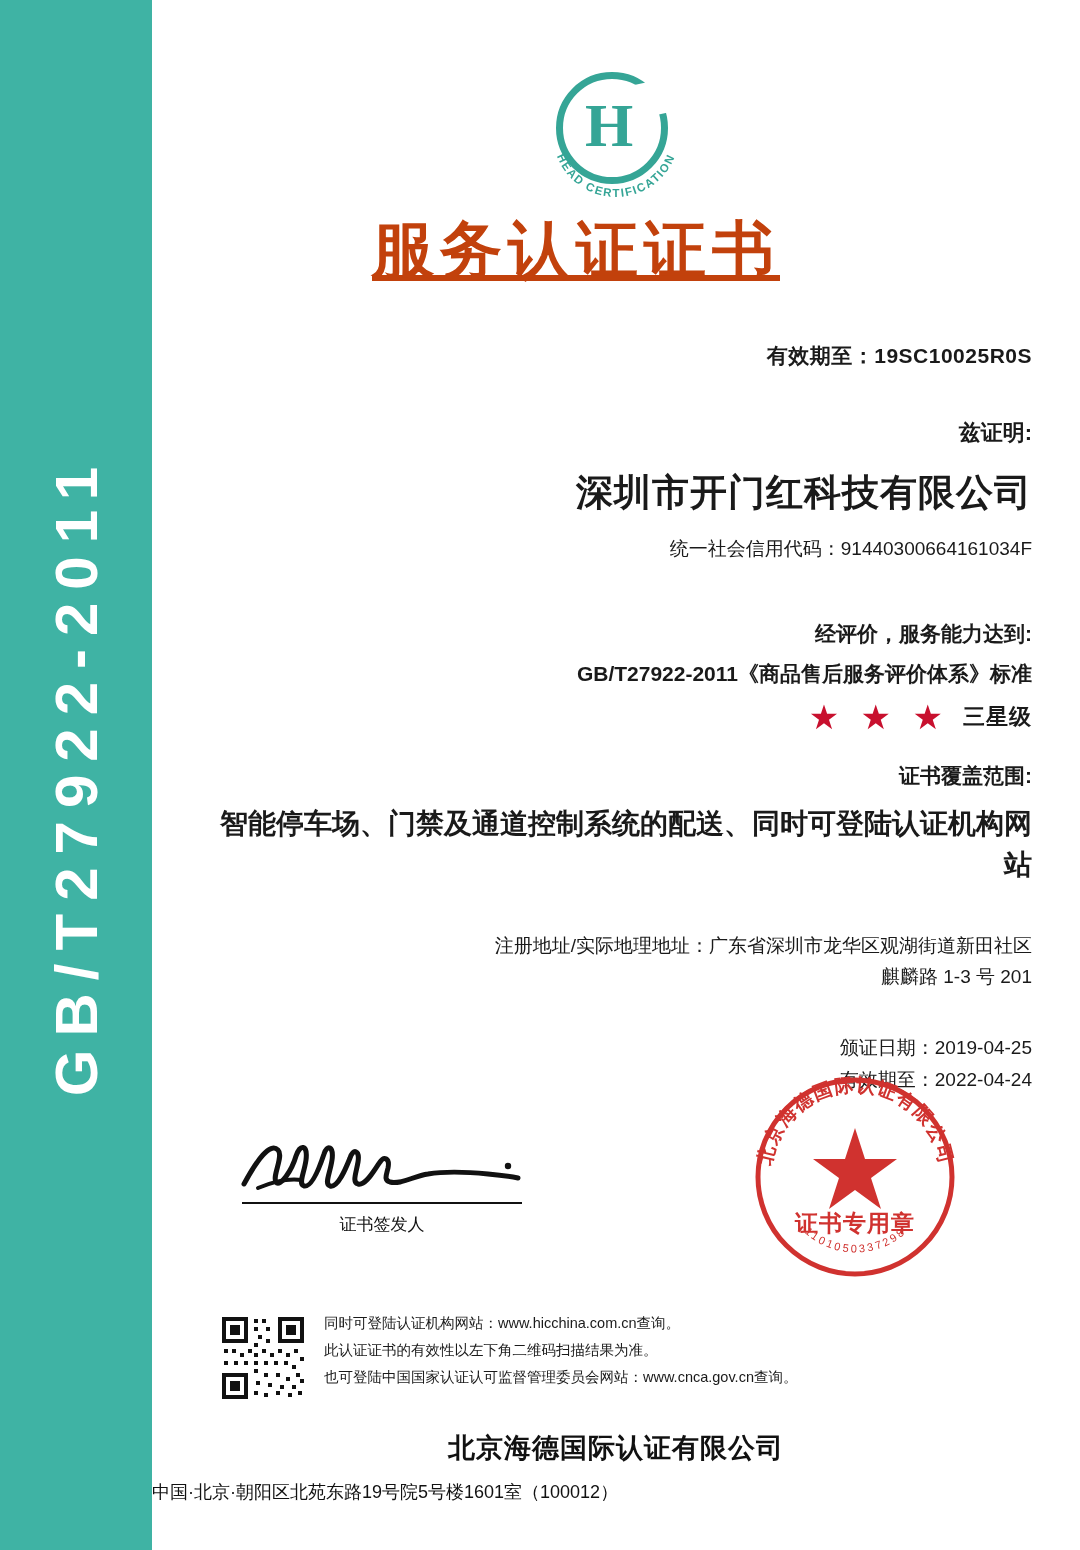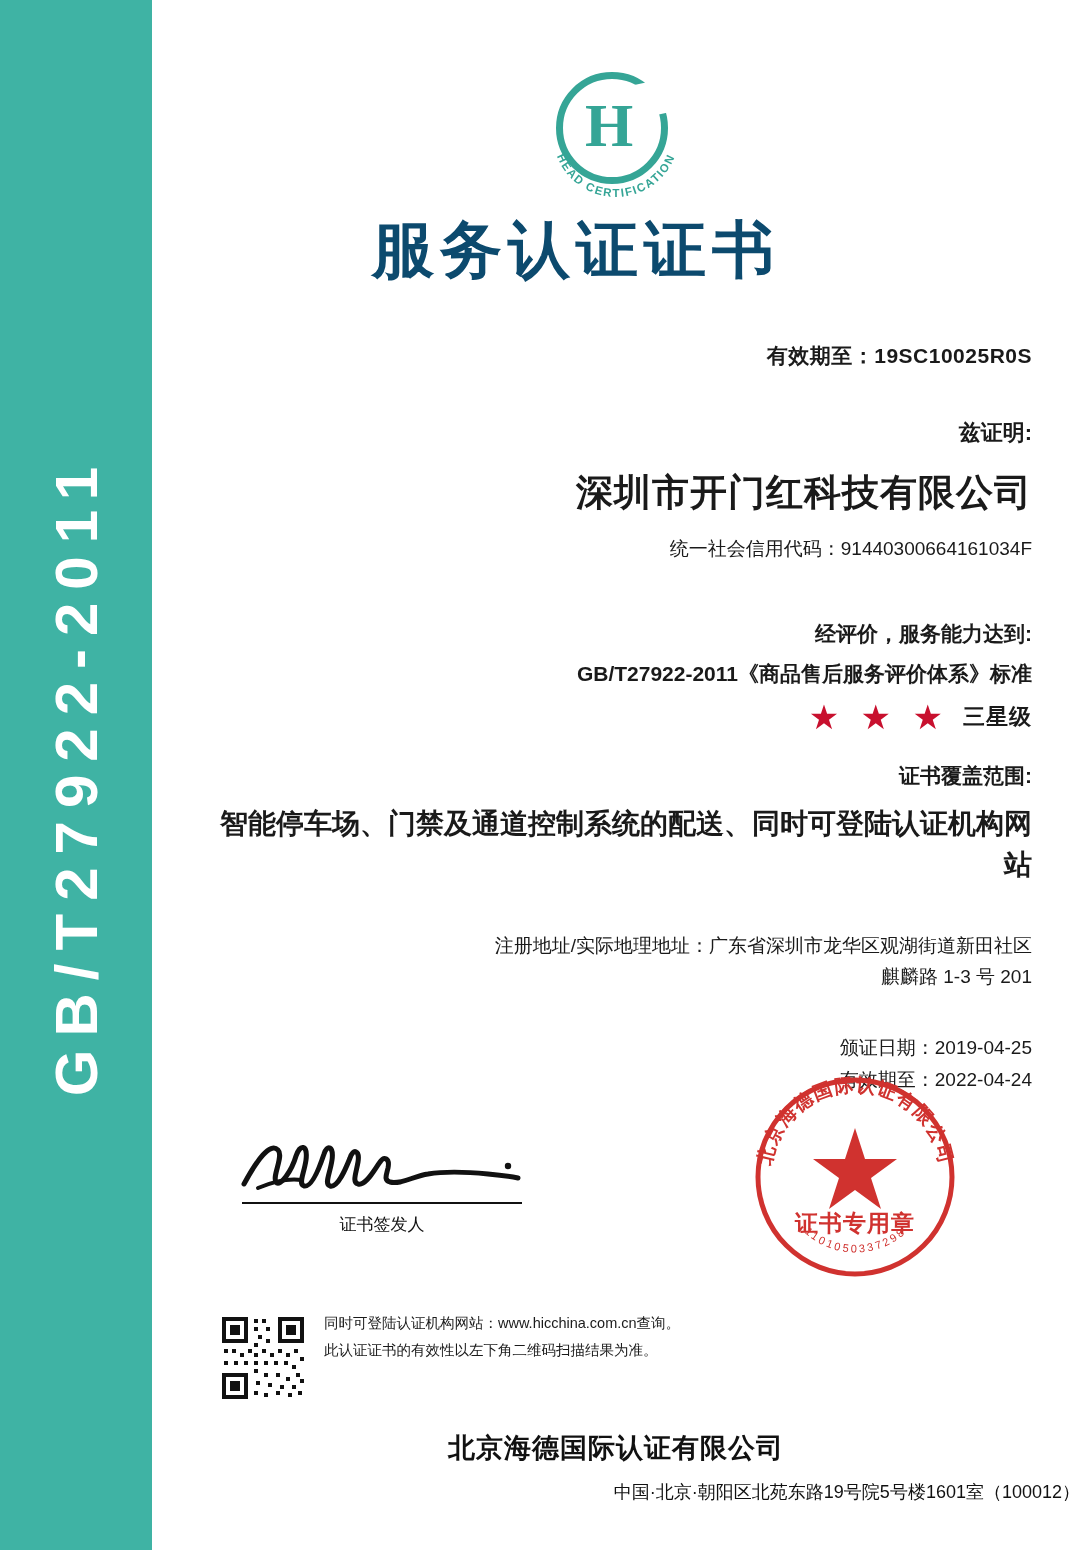--- a/index.html
+++ b/index.html
@@ -108,22 +108,23 @@
   
   .cert-title {
     position: absolute;
     top: 208px;
     left: 0;
     width: 848px;
     text-align: center;
     font-size: 62px;
     font-weight: bold;
     letter-spacing: 6px;
-    color: #0c4a6e;
+    color: #c2410c;
     font-family: "Liberation Sans", sans-serif;
+    text-decoration: underline;
   }
   
   .body-block {
     position: absolute;
     left: 48px;
     top: 330px;
     width: 832px;
     text-align: right;
     color: #1a1a1a;
   }
@@ -264,21 +265,21 @@
     font-size: 27px;
     font-weight: bold;
     letter-spacing: 1px;
     color: #111;
   }
   .footer-addr {
     position: absolute;
     left: 0;
     top: 1480px;
     width: 928px;
-    text-align: right;
+    text-align: left;
     font-size: 18px;
     color: #111;
   }
 </style>
 </head>
 <body>
 
 <div class="page">
 
   <div class="side-band">
@@ -414,19 +415,20 @@
           <rect x="56" y="76" width="4" height="4"></rect>
           <rect x="68" y="78" width="4" height="4"></rect>
           <rect x="78" y="76" width="4" height="4"></rect>
         </g>
       </svg>
     </div>
 
     <div class="footer-notes">
       <div>同时可登陆认证机构网站：www.hicchina.com.cn查询。</div>
       <div>此认证证书的有效性以左下角二维码扫描结果为准。</div>
+      <div>也可登陆中国国家认证认可监督管理委员会网站：www.cnca.gov.cn查询。</div>
     </div>
 
     <div class="footer-org">北京海德国际认证有限公司</div>
     <div class="footer-addr">中国·北京·朝阳区北苑东路19号院5号楼1601室（100012）</div>
 
   </div>
 </div>
 
 </body></html>

